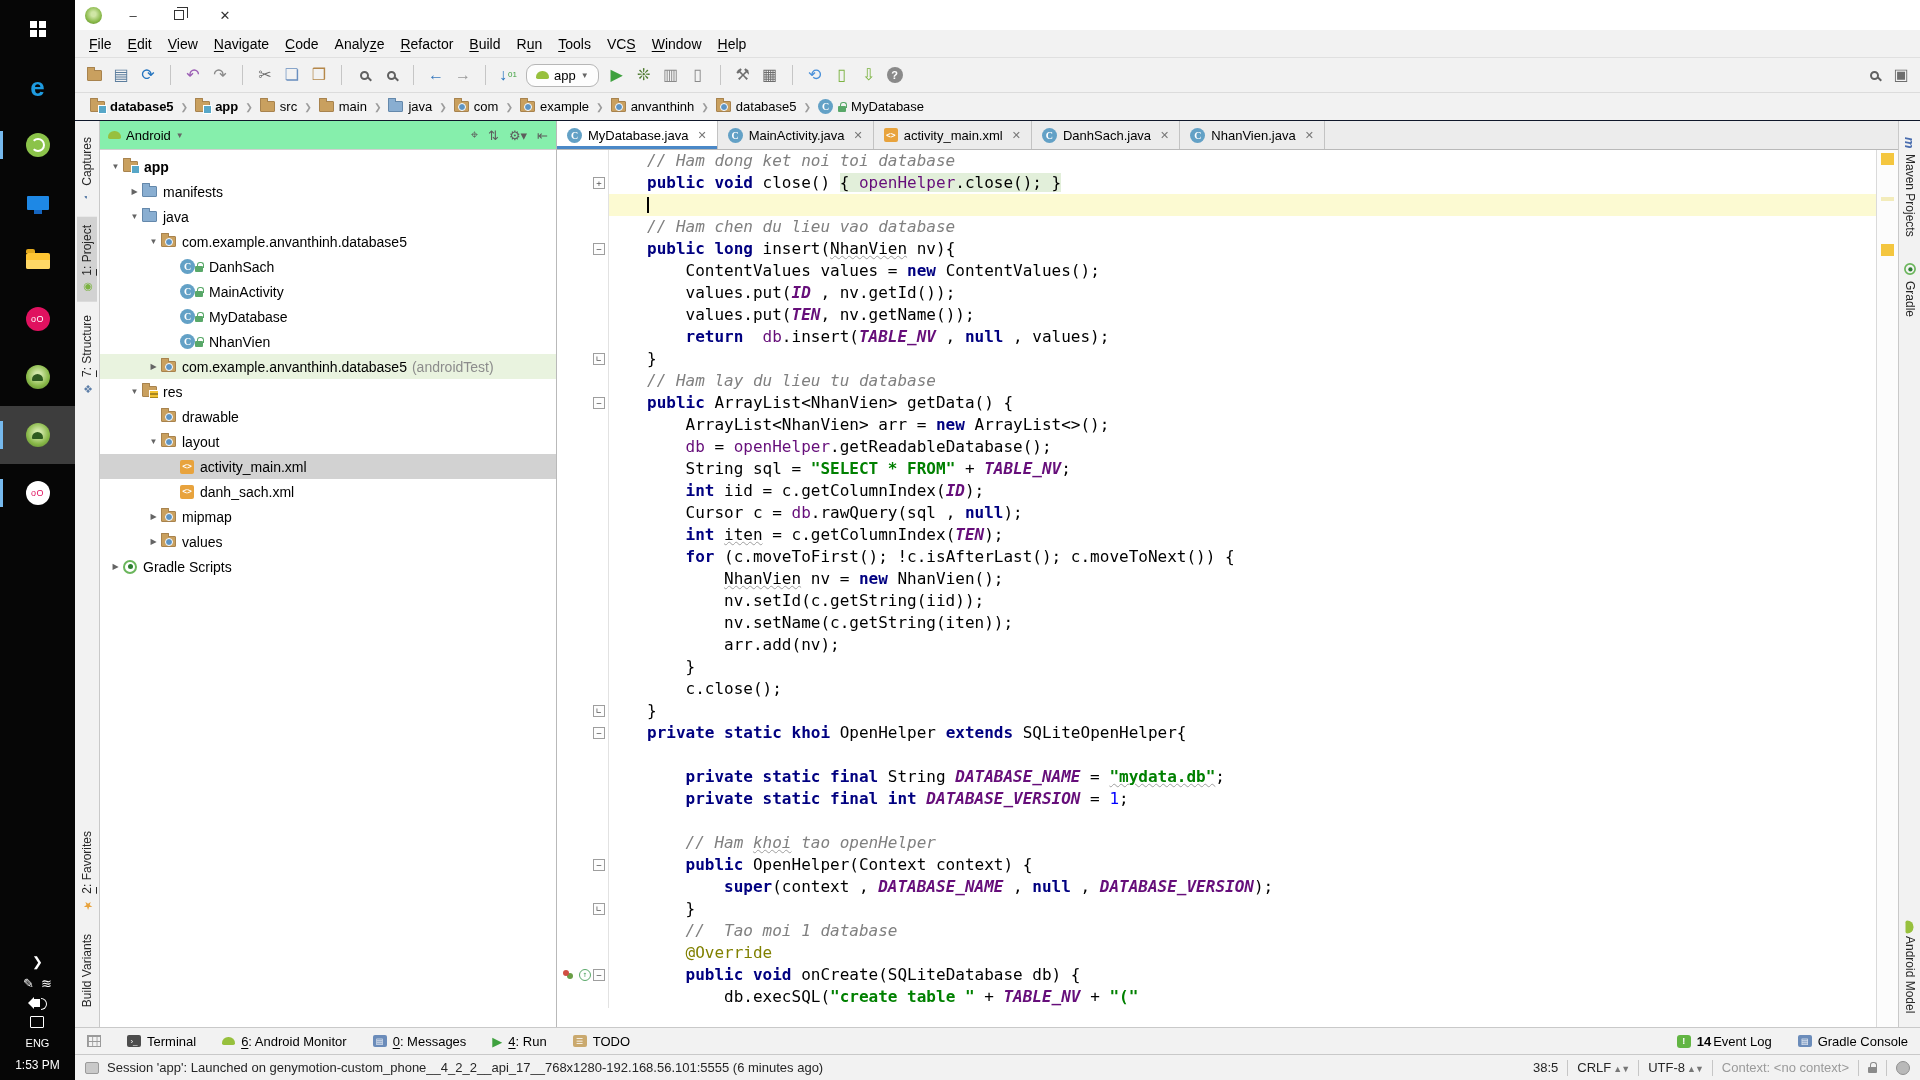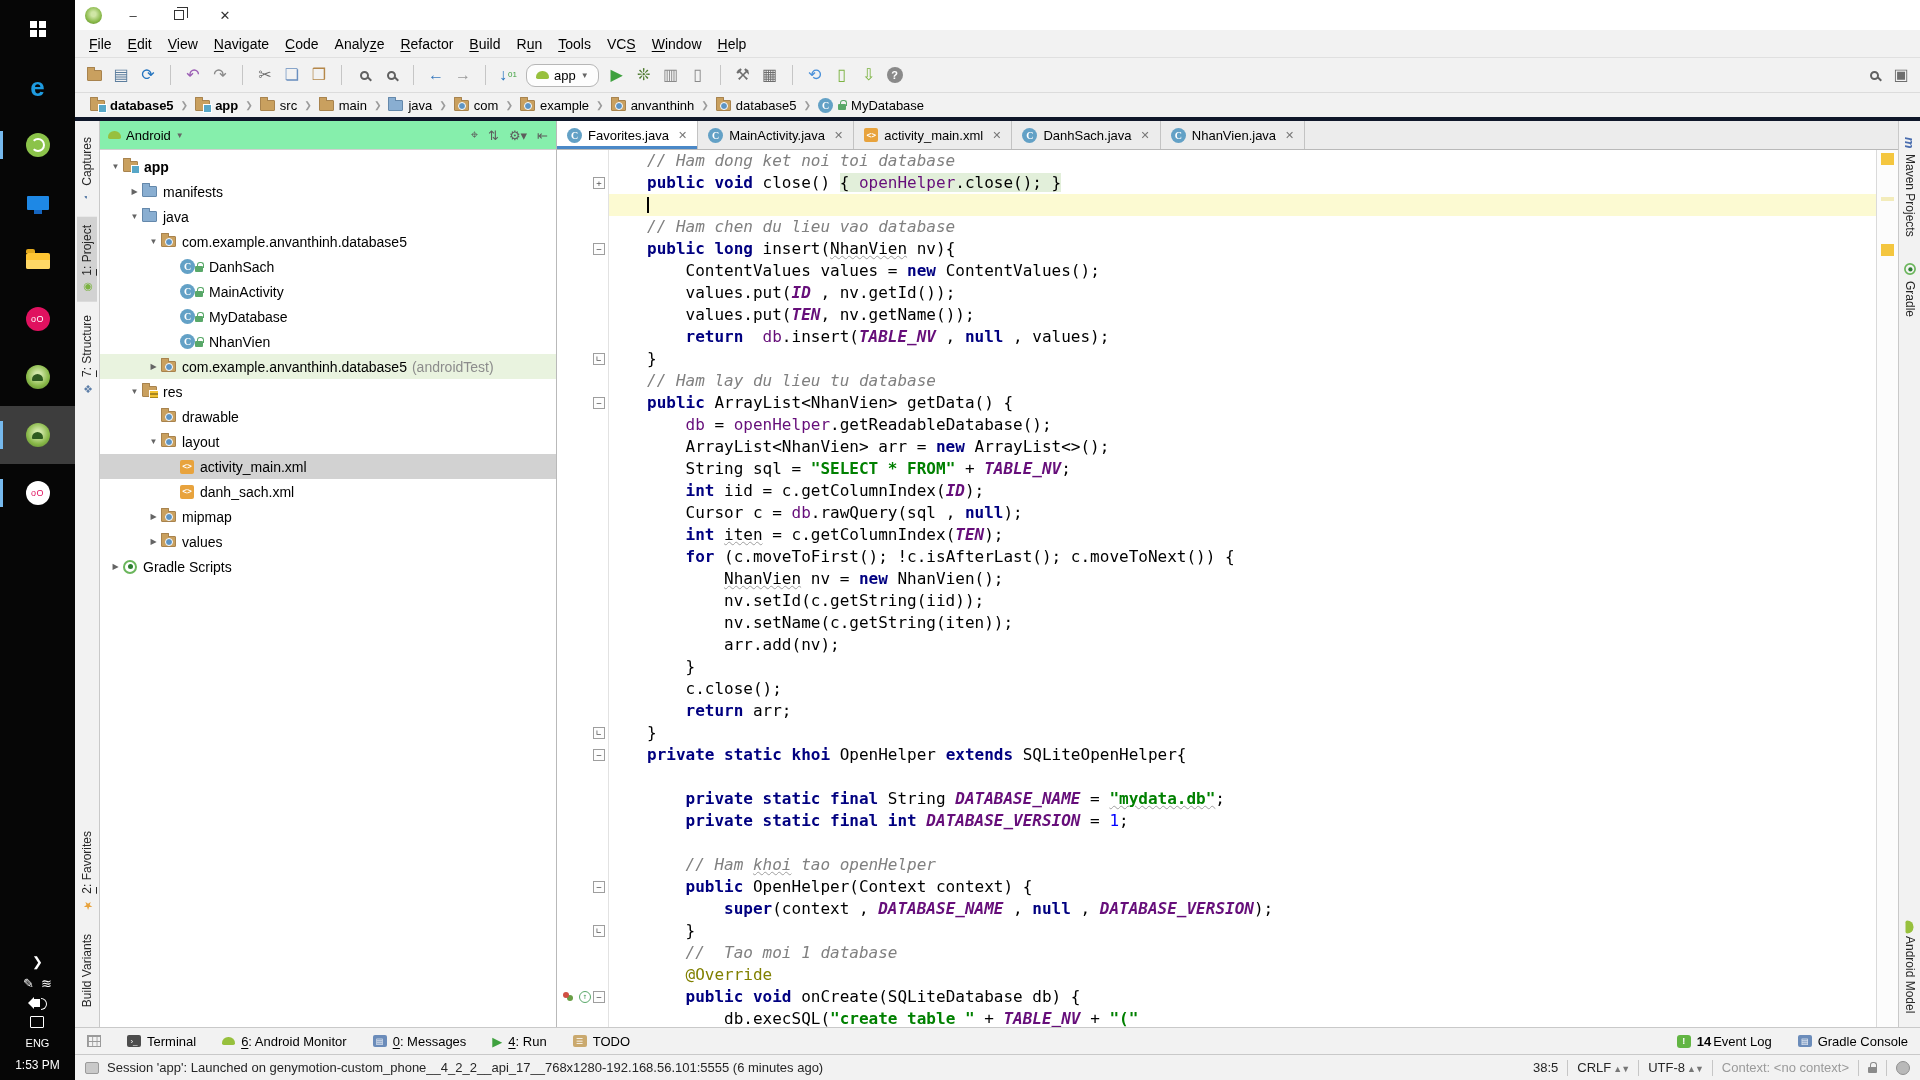--- a/index.html
+++ b/index.html
@@ -46,21 +46,21 @@
   .menubar { height:27px; background:#f2f2f2; display:flex; align-items:center; padding-left:6px; flex:none; font-size:14px; color:#000; }
   .mi { padding:4px 8px; }
   .toolbar { height:35px; background:#f2f2f2; border-top:1px solid #e0e0e0; display:flex; align-items:center; padding:0 10px; gap:9px; flex:none; }
   .tsep { width:1px; height:20px; background:#c6c6c6; margin:0 4px; flex:none; }
   .tico { font-size:16px; line-height:1; display:inline-flex; align-items:center; justify-content:center; min-width:18px; }
   .mag { width:9px; height:9px; border:2px solid #606060; border-radius:50%; position:relative; display:inline-block; }
   .mag::after { content:''; position:absolute; width:5px; height:2px; background:#606060; transform:rotate(45deg); right:-5px; bottom:-2px; }
   .chip { display:inline-flex; align-items:center; gap:5px; background:#fdfdfd; border:1px solid #b6b6b6; border-radius:9px; height:23px; padding:0 9px; font-size:13px; }
   .ahead { width:13px; height:8px; background:#97c03d; border-radius:7px 7px 2px 2px; display:inline-block; flex:none; }
   .qcirc { width:16px; height:16px; border-radius:50%; background:#8a8a8a; color:#fff; font-size:11px; font-weight:bold; display:inline-flex; align-items:center; justify-content:center; }
-  .crumbs { height:29px; background:#f2f2f2; border-top:1px solid #dcdcdc; border-bottom:4px solid #0f172a; display:flex; align-items:center; padding-left:12px; font-size:13px; flex:none; gap:1px; }
+  .crumbs { height:29px; background:#f2f2f2; border-top:1px solid #dcdcdc; border-bottom:1px solid #0f172a; display:flex; align-items:center; padding-left:12px; font-size:13px; flex:none; gap:1px; }
   .crumb { display:flex; align-items:center; gap:5px; padding:2px 3px; }
   .csep { color:#9b9b9b; font-size:9px; padding:0 3px; }
 
   
   .fldr { width:15px; height:11px; background:#c9a05f; border:1px solid #a8834e; border-radius:1px; position:relative; display:inline-block; flex:none; }
   .fldr::before { content:''; position:absolute; top:-4px; left:-1px; width:6px; height:3px; background:#c9a05f; border:1px solid #a8834e; border-bottom:none; border-radius:1px 1px 0 0; }
   .fldr.blue { background:#89aed1; border-color:#6488ab; }
   .fldr.blue::before { background:#89aed1; border-color:#6488ab; }
   .fldr.badge::after { content:''; position:absolute; right:-3px; bottom:-3px; width:7px; height:7px; background:#57a7c8; border:1px solid #fff; }
   .fldr.dot::after { content:''; position:absolute; left:3px; top:1px; width:6px; height:6px; border-radius:50%; background:#5d94c4; border:1.5px solid #fff; }
@@ -465,21 +465,21 @@
     <span class="tlabel">Gradle Scripts</span>
 
   </div>
           </div>
       </div>
 
       <div class="editor">
         <div class="tabsbar" id="tabsbar">
             <span class="tab active">
      <span class="clsic">C</span>
-     <span>Favorites.java</span>
+     <span>MyDatabase.java</span>
      <span class="x">✕</span>
    </span>
             <span class="tab">
      <span class="clsic">C</span>
      <span>MainActivity.java</span>
      <span class="x">✕</span>
    </span>
             <span class="tab">
      <span class="xmlic">&lt;&gt;</span>
      <span>activity_main.xml</span>
@@ -549,28 +549,28 @@
       <span class="lc"><span class="c">// Ham lay du lieu tu database</span></span>
     </div>
               <div class="cl">
       <span class="lg">
                   <span class="fm">−</span>
                 </span>
       <span class="lc"><span class="k">public</span> ArrayList&lt;NhanVien&gt; getData() {</span>
     </div>
               <div class="cl">
       <span class="lg"></span>
+      <span class="lc">    ArrayList&lt;NhanVien&gt; arr = <span class="k">new</span> ArrayList&lt;&gt;();</span>
+    </div>
+              <div class="cl">
+      <span class="lg"></span>
       <span class="lc">    <span class="f">db</span> = <span class="f">openHelper</span>.getReadableDatabase();</span>
     </div>
               <div class="cl">
       <span class="lg"></span>
-      <span class="lc">    ArrayList&lt;NhanVien&gt; arr = <span class="k">new</span> ArrayList&lt;&gt;();</span>
-    </div>
-              <div class="cl">
-      <span class="lg"></span>
       <span class="lc">    String sql = <span class="s">"SELECT * FROM"</span> + <span class="sf">TABLE_NV</span>;</span>
     </div>
               <div class="cl">
       <span class="lg"></span>
       <span class="lc">    <span class="k">int</span> iid = c.getColumnIndex(<span class="sf">ID</span>);</span>
     </div>
               <div class="cl">
       <span class="lg"></span>
       <span class="lc">    Cursor c = <span class="f">db</span>.rawQuery(sql , <span class="k">null</span>);</span>
     </div>
@@ -598,24 +598,20 @@
       <span class="lg"></span>
       <span class="lc">        arr.add(nv);</span>
     </div>
               <div class="cl">
       <span class="lg"></span>
       <span class="lc">    }</span>
     </div>
               <div class="cl">
       <span class="lg"></span>
       <span class="lc">    c.close();</span>
-    </div>
-              <div class="cl">
-      <span class="lg"></span>
-      <span class="lc">    <span class="k">return</span> arr;</span>
     </div>
               <div class="cl">
       <span class="lg">
                   <span class="fm">∟</span>
                 </span>
       <span class="lc">}</span>
     </div>
               <div class="cl">
       <span class="lg">
                   <span class="fm">−</span>

